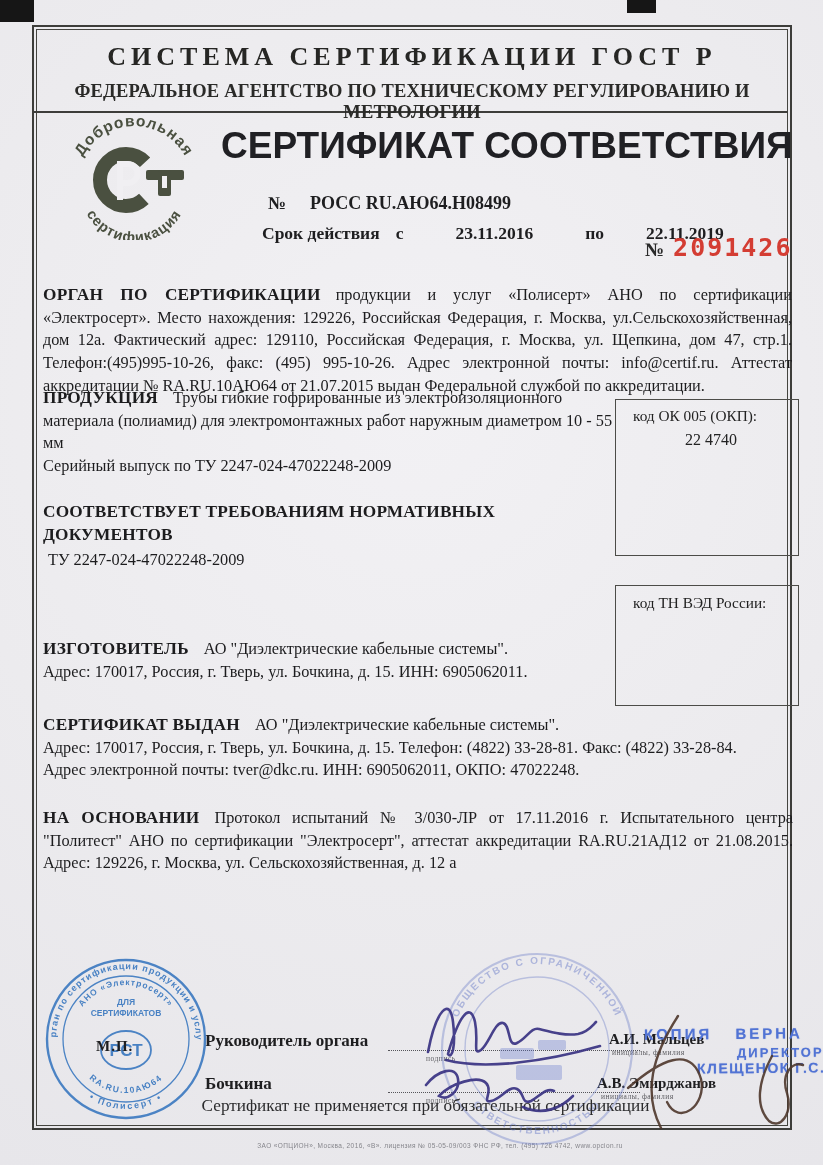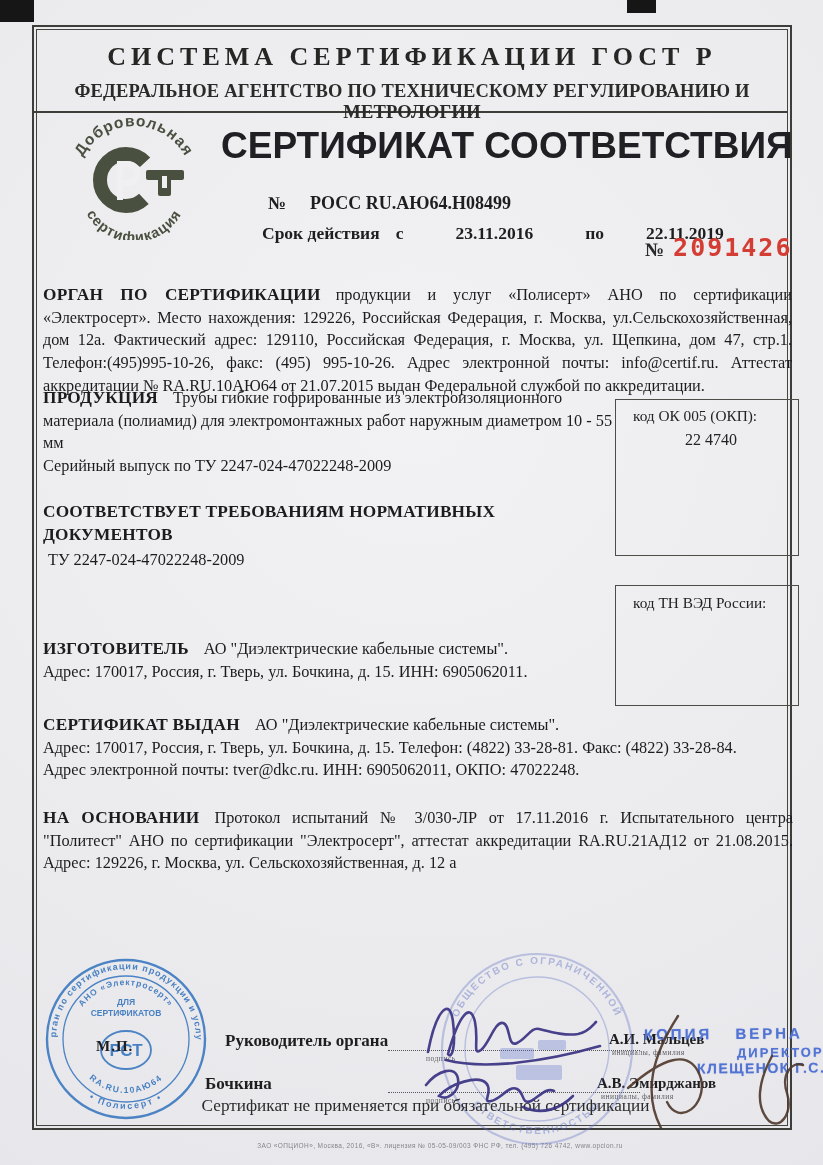--- a/index.html
+++ b/index.html
@@ -47,21 +47,21 @@
   #additional { left:43px; top:937px; width:700px; }
   #additional .val { margin-left:14px; font-size:15.8px; position:relative; top:7px; }
   .codebox { border:1.5px solid #4c4c48; font-size:15.3px; color:#222;padding-left:8px; }
   #okp-box { left:615px; top:399px; width:174px; height:155px; }
   #okp-box .cl { display:block; padding:7px 0 0 9px; }
   #okp-box .cv { display:block; text-align:center; margin-top:6px; font-size:16px; }
   #tnved-box { left:615px; top:585px; width:174px; height:119px; }
   #tnved-box .cl { display:block; padding:8px 0 0 9px; }
   
   .role { font-weight:bold; font-size:17px; }
-  #head-role { left:205px; top:1031px;padding-left:20px; }
+  #head-role { left:205px; top:1031px; }
   #expert-role { left:205px; top:1074px; }
   .sigline { border-bottom:1.4px dotted #55555a; height:1px; }
   #sigline1 { left:388px; top:1049px; width:252px; }
   #sigline2 { left:388px; top:1091px; width:252px; }
   .caption { font-size:7.5px; color:#5c5c60; letter-spacing:0.5px; }
   #cap-sig1 { left:426px; top:1054px; } #cap-sig2 { left:426px; top:1096px; }
   .signame { font-weight:bold; font-size:15px; white-space:nowrap; }
   #head-name { left:609px; top:1031px; }
   #expert-name { left:597px; top:1075px; }
   #cap-name1 { left:612px; top:1048px; } #cap-name2 { left:601px; top:1092px; }

